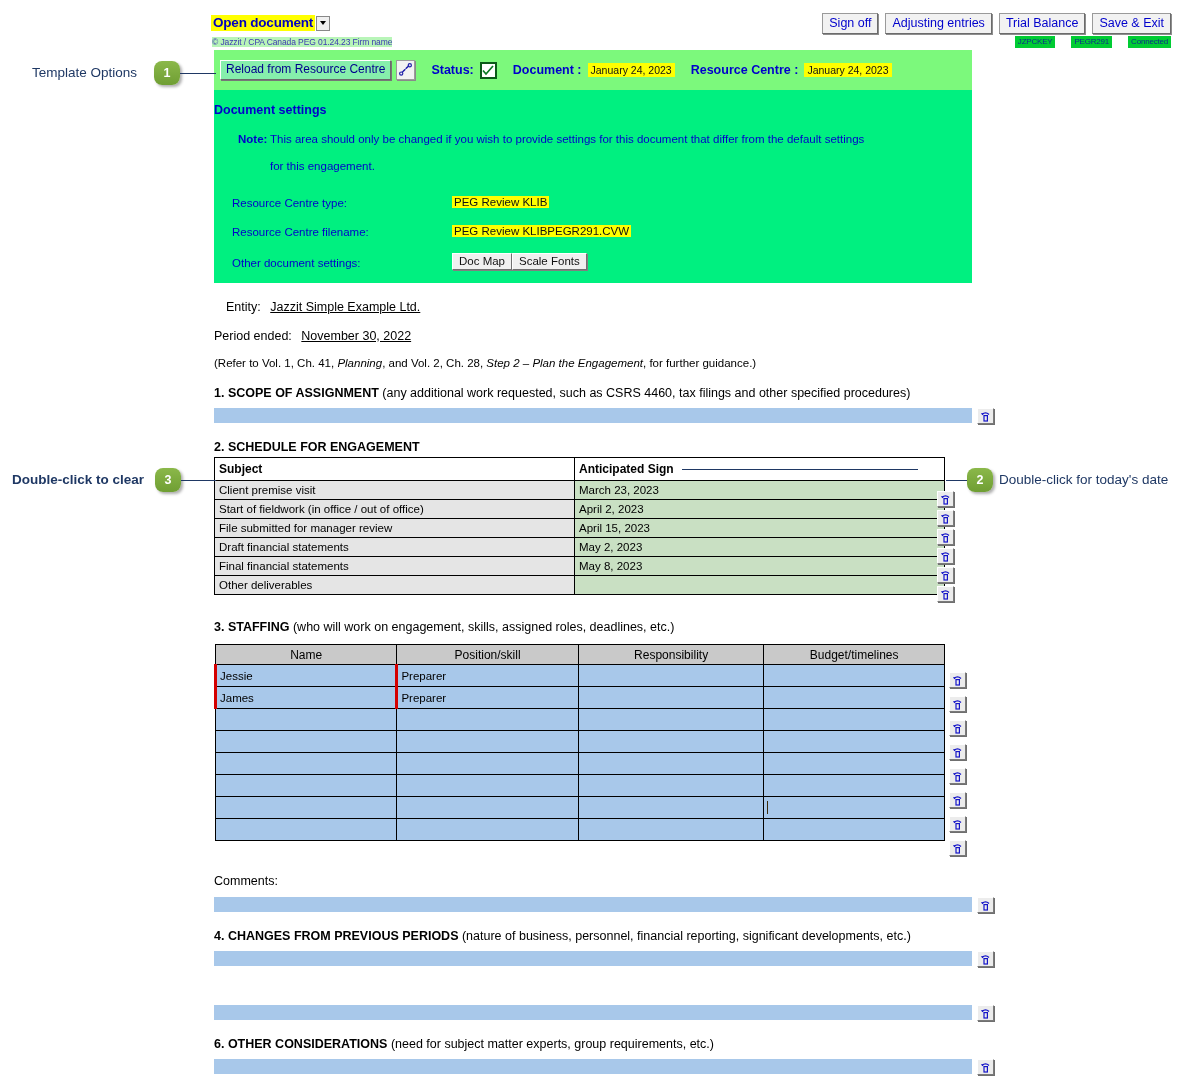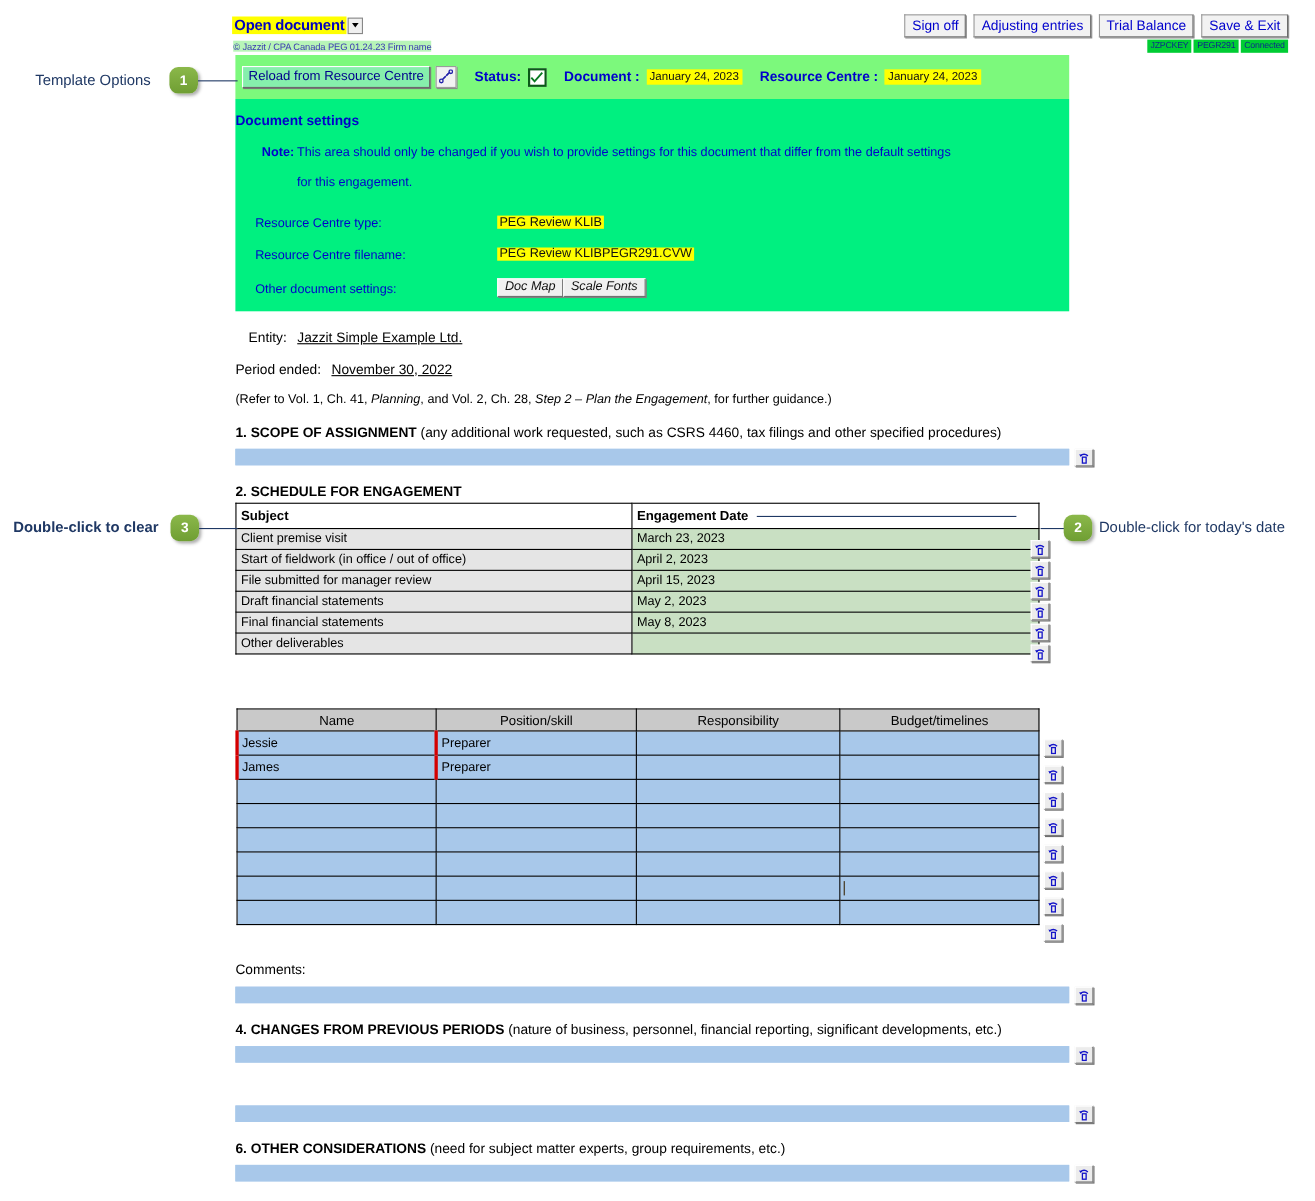--- a/index.html
+++ b/index.html
@@ -10,21 +10,21 @@
   }
   #page {
     position: relative;
     width: 1195px;
     height: 1092px;
     overflow: hidden;
     background: #ffffff;
   }
 
   
-  .abs { position: absolute; font-style: italic; }
+  .abs { position: absolute; }
 
   
   .open-doc-wrap {
     position: absolute; left: 211px; top: 15px;
     display: flex; align-items: center; gap: 0px;
   }
   .open-doc-label {
     background: #ffff00; color: #0000c0;
     font-size: 13.5px; font-weight: 700;
     padding: 0 2px 1px 2px; line-height: 15px;
@@ -52,21 +52,21 @@
   .tbtn {
     border: 1px solid #9a9a9a;
     border-right-color: #6b6b6b; border-bottom-color: #6b6b6b;
     background: #f2f2f2;
     color: #0000cc; font-size: 12.5px; line-height: 16px;
     padding: 1px 6px 2px 6px;
     box-shadow: 1px 1px 0 #8e8e8e;
     white-space: nowrap;
     cursor: pointer;
   }
-  .badges { position: absolute; right: 24px; top: 36px; display: flex; gap: 2px; }
+  .badges { position: absolute; right: 24px; top: 36px; display: flex; gap: 16px; }
   .badge {
     background: #00cc33; color: #0b2d8a;
     font-size: 8px; line-height: 10px;
     padding: 1px 3px; letter-spacing: -0.2px;
     white-space: nowrap;
   }
 
   
   .greenband {
     position: absolute; left: 214px; top: 50px;
@@ -304,21 +304,21 @@
 
   <div class="sec-head" style="left:214px; top:440px;">2. SCHEDULE FOR ENGAGEMENT</div>
 
   <table class="grid" id="sched">
     <tbody>
         <tr class="hdr">
       <td class="sub" style="background:#fff;">
         <span>Subject</span>
       </td>
       <td style="background:#fff;">
-        <span>Engagement Date</span><span class="hdr-rule" style="width:236px;"></span>
+        <span>Anticipated Sign</span><span class="hdr-rule" style="width:236px;"></span>
       </td>
     </tr>
     <tr>
       <td class="sub">Client premise visit</td>
       <td class="date">March 23, 2023</td>
     </tr>
     <tr>
       <td class="sub">Start of fieldwork (in office / out of office)</td>
       <td class="date">April 2, 2023</td>
     </tr>
@@ -377,20 +377,23 @@
       </svg>
     </div>
   <div class="rbtn" style="left:937px; top:586px;">
       <svg width="11" height="11" viewBox="0 0 11 11">
         <path d="M2 3.4 Q5.5 0.4 9 3.4" stroke="#1414c8" stroke-width="1.3" fill="none"></path>
         <path d="M1 2 L2.4 4.3 L4 2.6 Z" fill="#1414c8"></path>
         <rect x="4" y="4.6" width="3.4" height="5.4" fill="none" stroke="#1414c8" stroke-width="1.2"></rect>
       </svg>
     </div>
 
+  <div class="sec-head" style="left:214px; top:620px;">
+    <span>3. STAFFING</span><span class="normal"> (who will work on engagement, skills, assigned roles, deadlines, etc.)</span>
+  </div>
 
   <table class="grid" id="staff">
     <tbody>
         <tr>
       <th style="width:182px;">Name</th>
       <th style="width:182px;">Position/skill</th>
       <th style="width:186px;">Responsibility</th>
       <th style="width:181px;">Budget/timelines</th>
     </tr>
     <tr>

